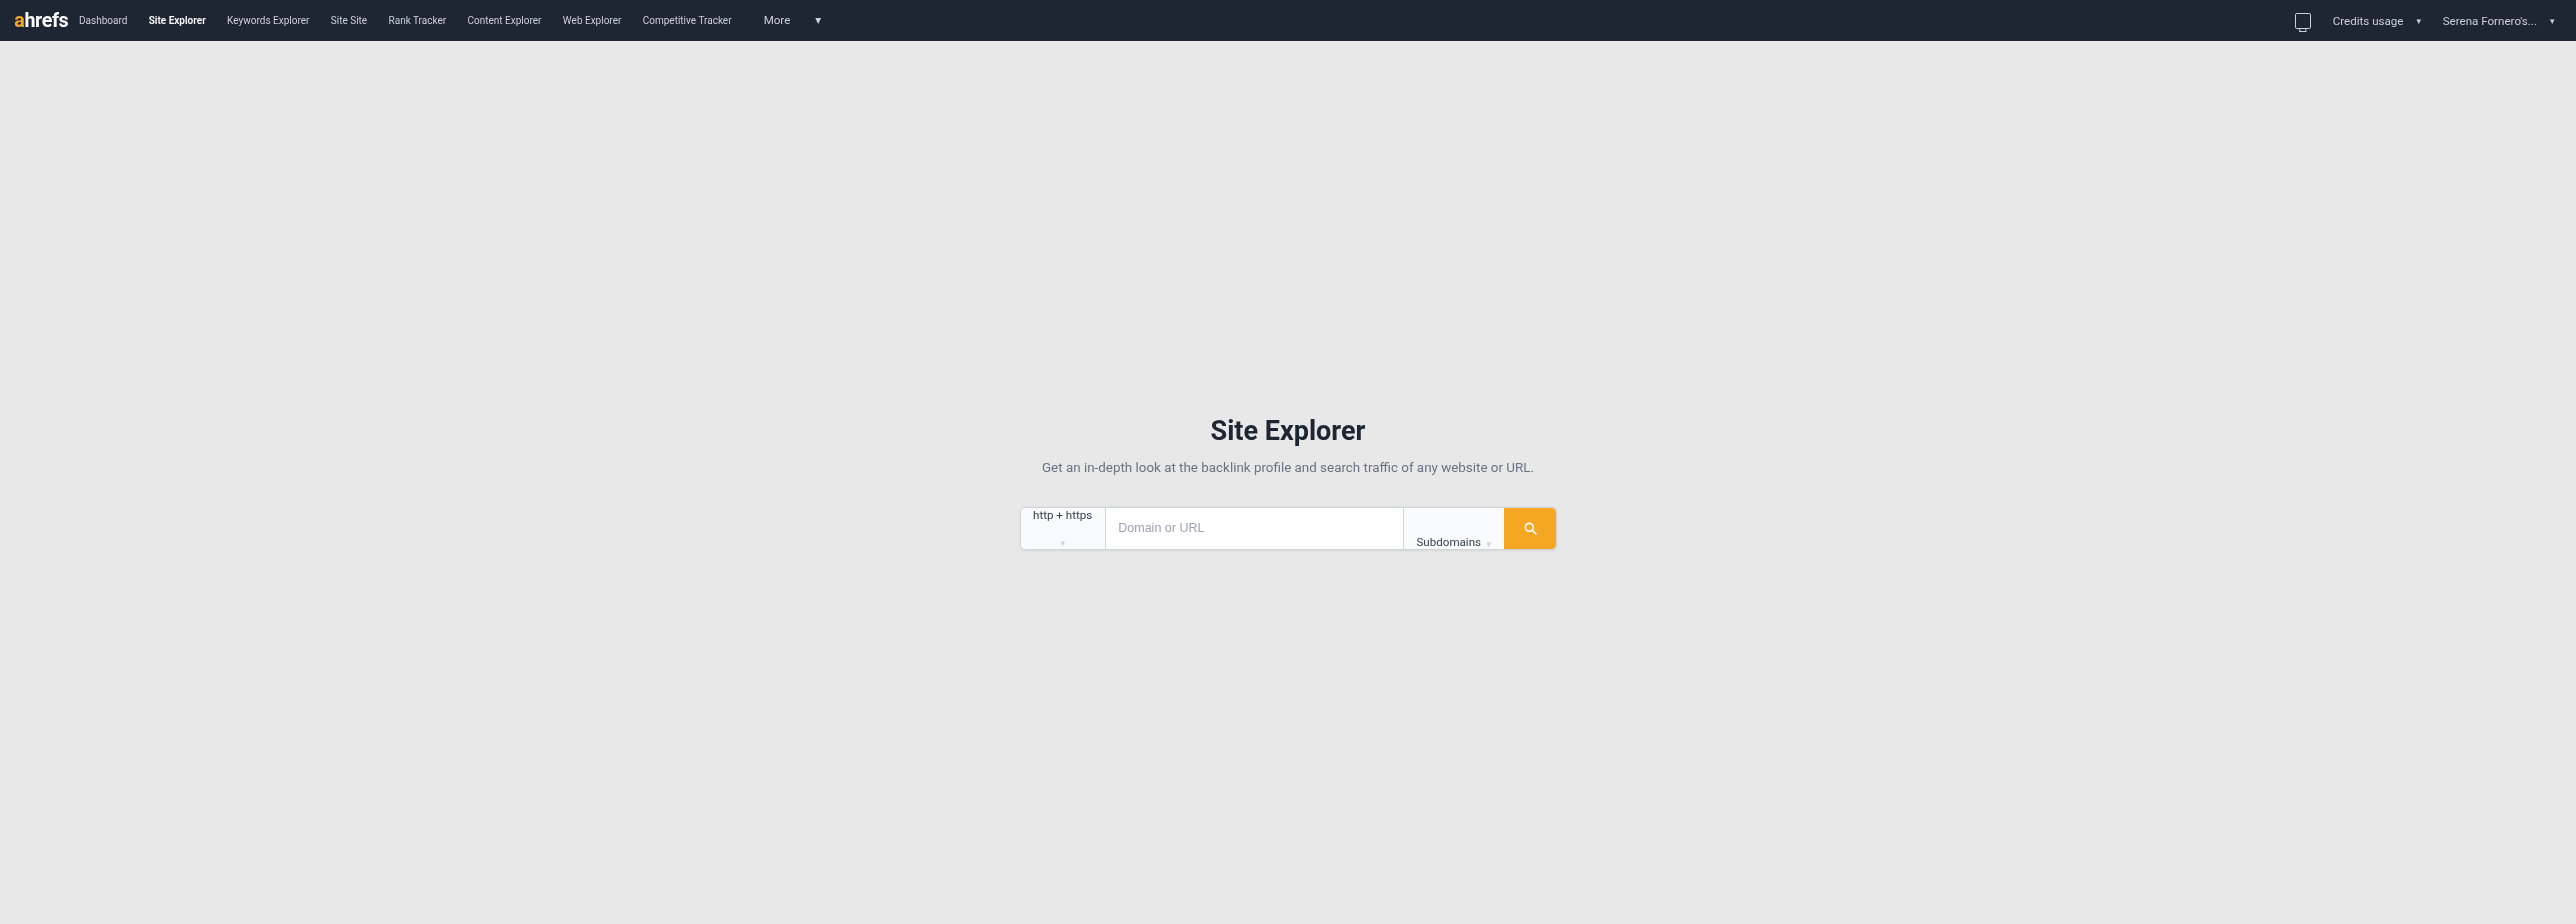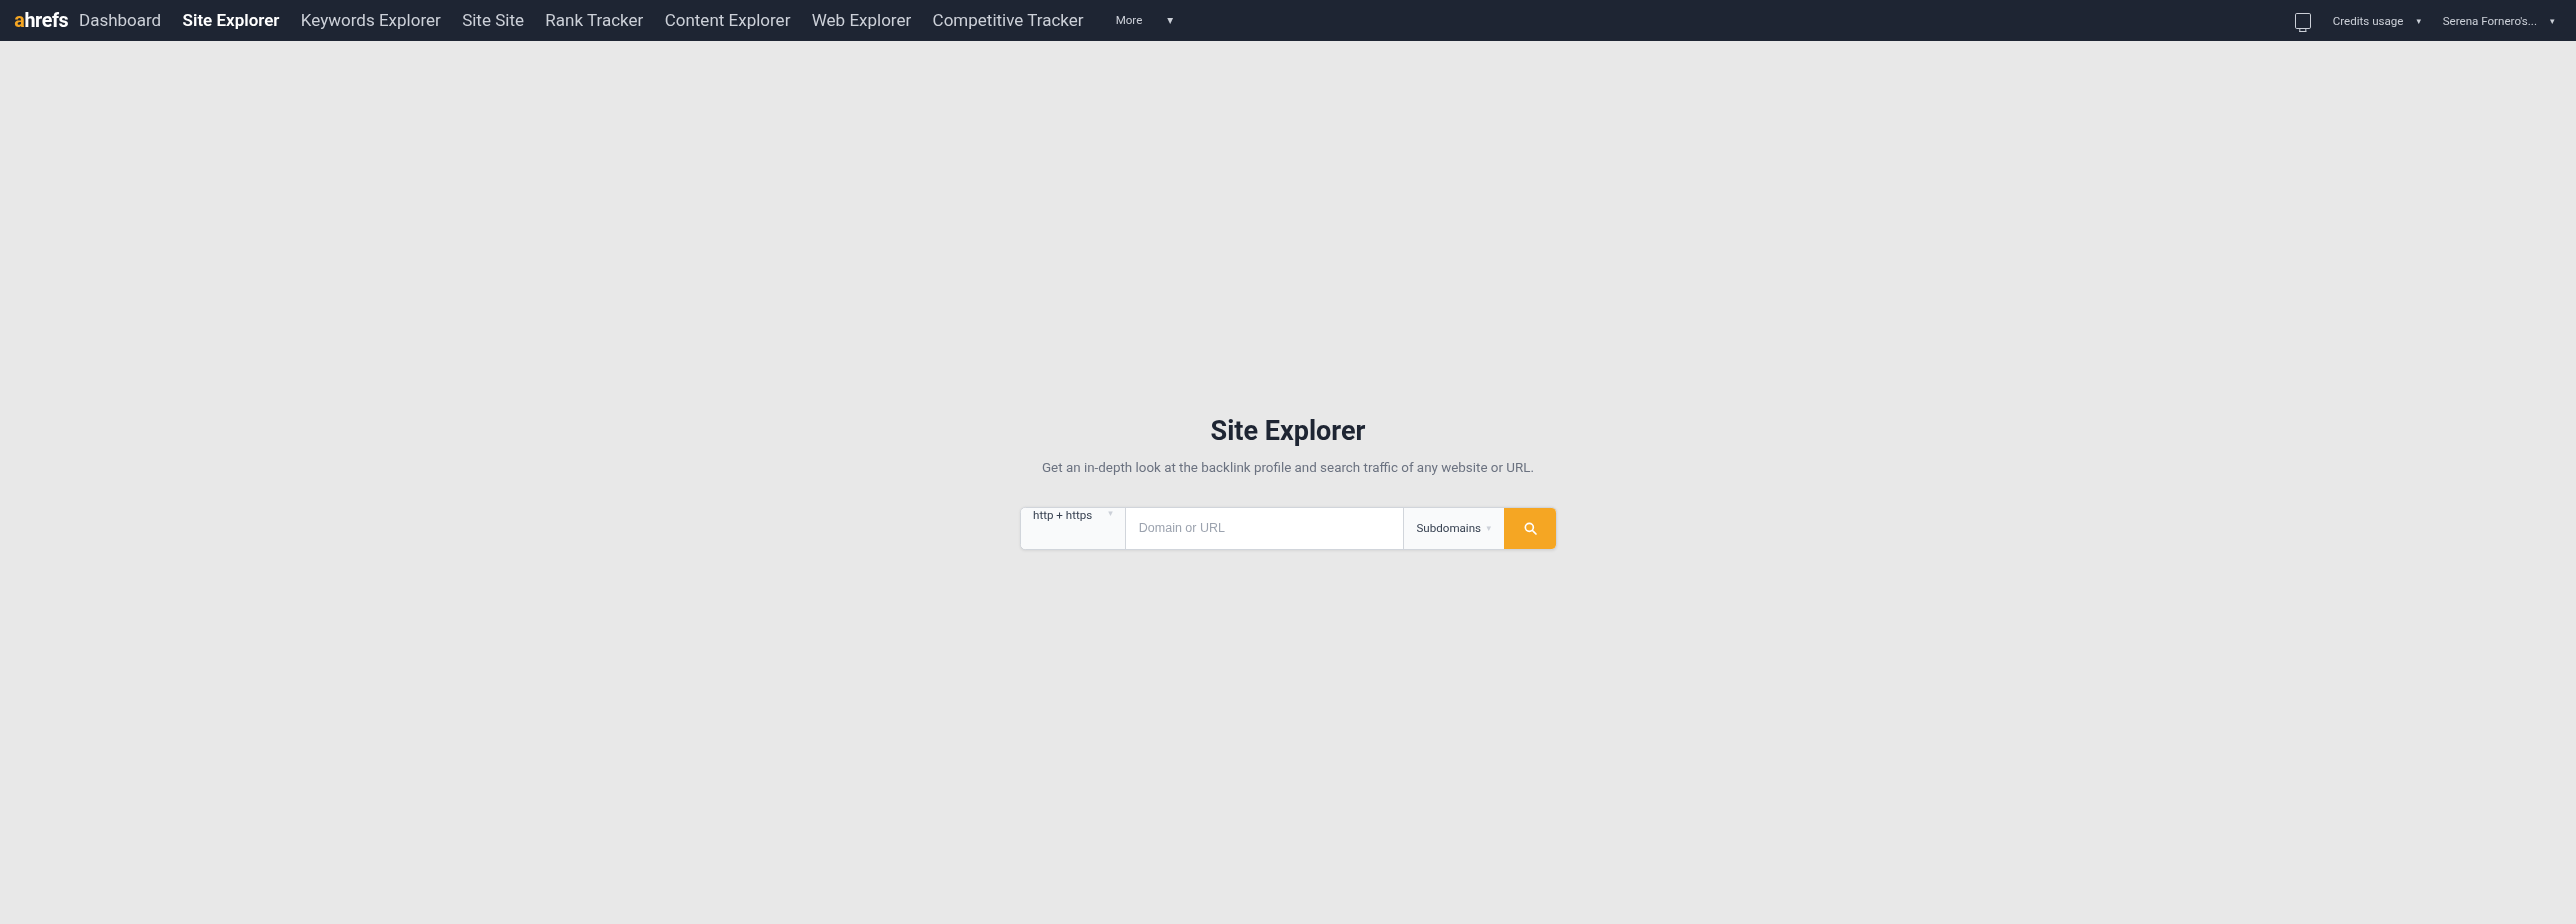--- a/index.html
+++ b/index.html
@@ -54,21 +54,21 @@
     }
 
     .nav-links li a,
     .nav-links li span {
       display: block;
       padding: 0 10.7px;
       height: 41px;
       line-height: 41px;
       color: #ccd0d8;
       text-decoration: none;
-      font-size: 17px;
+      font-size: 10px;
       white-space: nowrap;
       cursor: pointer;
     }
 
     .nav-links li.active a {
       color: #ffffff;
       font-weight: 600;
     }
 
     .nav-links li span {
@@ -158,50 +158,51 @@
       border: 0.9px solid #d1d5db;
       border-radius: 5.4px;
       overflow: hidden;
       width: 537px;
       max-width: 100%;
       box-shadow: 0 0.9px 2.7px rgba(0,0,0,0.08);
     }
 
     .protocol-selector {
       display: flex;
-      align-items: flex-start;
+      align-items: center;
       gap: 16px;
       padding: 0 12.5px;
       background: #f9fafb;
       border-right: 0.9px solid #d1d5db;
       cursor: pointer;
       font-size: 11.6px;
       color: #374151;
       white-space: nowrap;
       min-height: 41px;
+      flex-direction: column;
     }
 
     .url-input {
       flex: 1;
       border: none;
       outline: none;
       padding: 0 12.5px;
       font-size: 12.5px;
       color: #be185d;
       background: transparent;
       min-height: 41px;
     }
 
     .url-input::placeholder {
       color: #9ca3af;
     }
 
     .scope-selector {
       display: flex;
-      align-items: center;
+      align-items: flex-end;
       gap: 5.4px;
       padding: 0 12.5px;
       background: #f9fafb;
       border-left: 0.9px solid #d1d5db;
       cursor: pointer;
       font-size: 11.6px;
       color: #374151;
       white-space: nowrap;
       min-height: 41px;
     }

